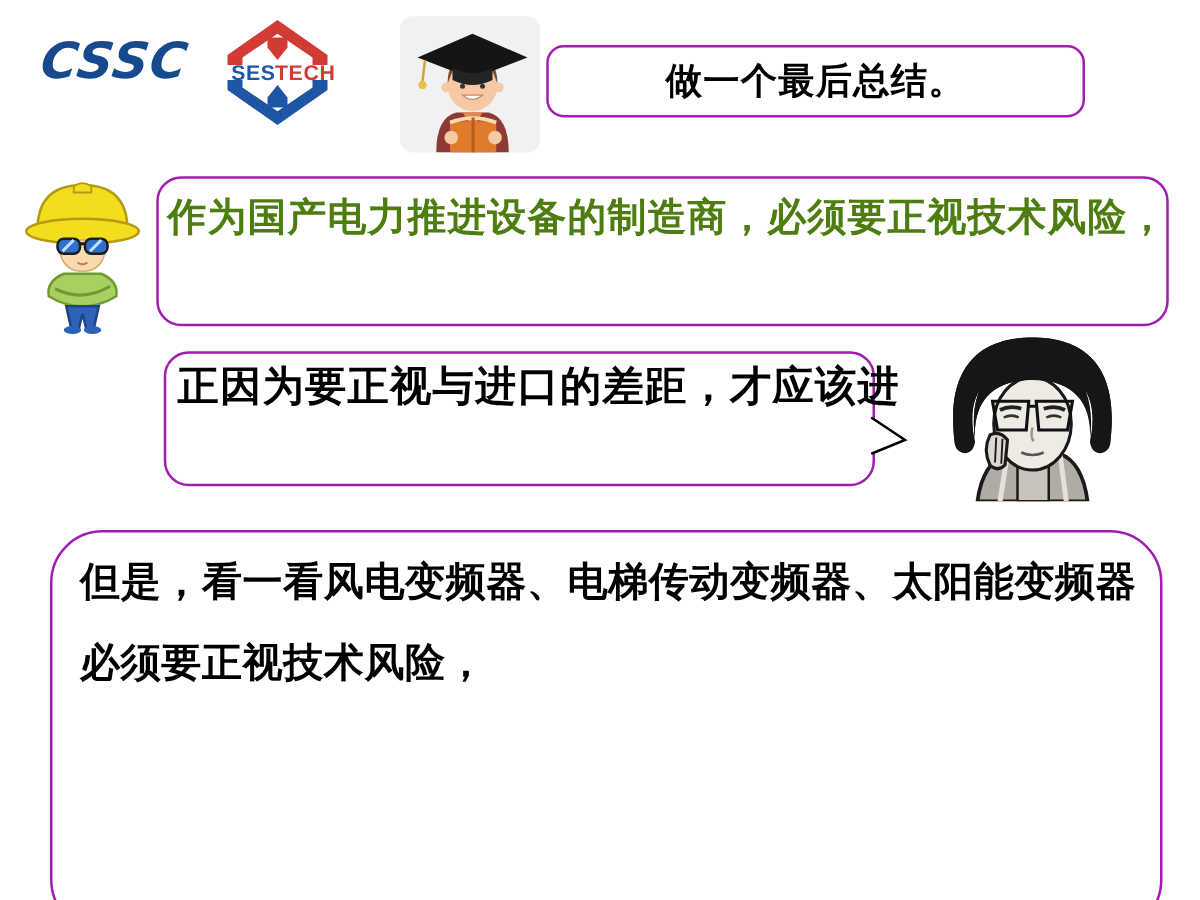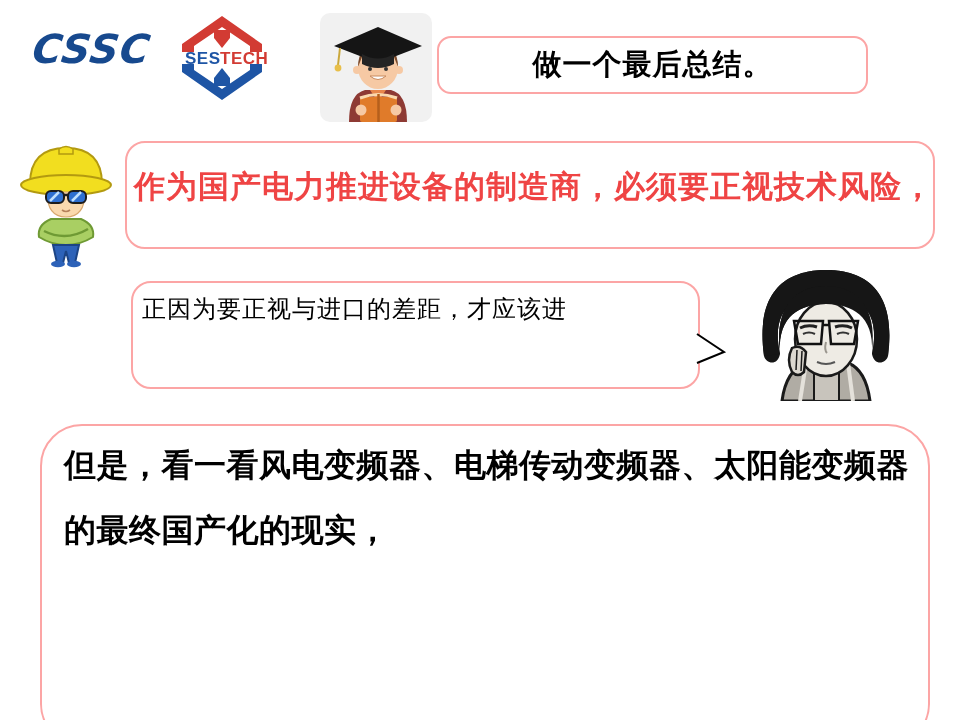--- a/index.html
+++ b/index.html
@@ -14,29 +14,29 @@
     color:#17498e;letter-spacing:1px;transform:skewX(-8deg);
     font-family:"DejaVu Sans","Liberation Sans",sans-serif;
   }
   .sestech-logo{position:absolute;left:172px;top:12px;}
   
   .student-tile{position:absolute;left:320px;top:13px;width:112px;height:109px;
     background:#f1f1f1;border-radius:10px;}
   .worker-figure{position:absolute;left:10px;top:132px;}
   .thinker-figure{position:absolute;left:740px;top:264px;}
   
-  .bubble{position:absolute;background:#fff;border:2px solid #fca5a5;box-sizing:border-box;}
+  .bubble{position:absolute;background:#fff;border:2px solid #a21caf;box-sizing:border-box;}
   .top-bubble{left:437px;top:36px;width:431px;height:58px;border-radius:14px;
     display:flex;align-items:center;justify-content:center;
     font-size:29px;font-weight:bold;letter-spacing:1px;color:#000;}
-  .worker-bubble{left:125px;top:141px;width:810px;height:108px;border-radius:20px;
-    padding:16px 0 0 7px;font-size:31px;font-weight:bold;letter-spacing:1px;
-    line-height:55px;color:#ef4444;}
+  .worker-bubble{left:125px;top:141px;width:810px;height:120px;border-radius:20px;
+    padding:3px 0 0 7px;font-size:31px;font-weight:bold;letter-spacing:1px;
+    line-height:55px;color:#4d7c0f;}
   .reply-bubble{left:131px;top:281px;width:569px;height:108px;border-radius:20px;
-    padding:0 0 0 9px;font-size:24px;font-weight:normal;letter-spacing:1px;
+    padding:0 0 0 9px;font-size:33px;font-weight:bold;letter-spacing:1px;
     line-height:52px;color:#000;}
   .reply-tail{position:absolute;left:696px;top:331px;z-index:5;}
   .conclusion-box{left:40px;top:424px;width:890px;height:322px;border-radius:42px;
     padding:7px 0 0 22px;font-size:32px;font-weight:bold;letter-spacing:0.5px;
     line-height:65px;color:#000;}
   .bubble div{white-space:nowrap;}
 </style>
 </head>
 <body>
 
@@ -134,16 +134,16 @@
     <path d="M97,70 Q103,67 109,70" fill="none" stroke="#333" stroke-width="2"></path>
     <path d="M86,78 Q84,86 87,89" fill="none" stroke="#9a968e" stroke-width="2"></path>
     <path d="M77,98 Q86,102 95,98" fill="none" stroke="#555" stroke-width="2"></path>
     <path d="M52,84 Q46,96 52,108 Q58,114 64,108 L66,88 Q60,80 52,84 Z" fill="#dcd8d0" stroke="#1a1a1a" stroke-width="2.5"></path>
     <line x1="57" y1="86" x2="56" y2="106" stroke="#1a1a1a" stroke-width="1.5"></line>
     <line x1="62" y1="87" x2="61" y2="107" stroke="#1a1a1a" stroke-width="1.5"></line>
   </svg>
 
   <div class="bubble conclusion-box">
     <div>但是，看一看风电变频器、电梯传动变频器、太阳能变频器</div>
-    <div>的最终国产化的现实，</div>
+    <div>必须要正视技术风险，</div>
   </div>
 
 </div>
 
 </body></html>

